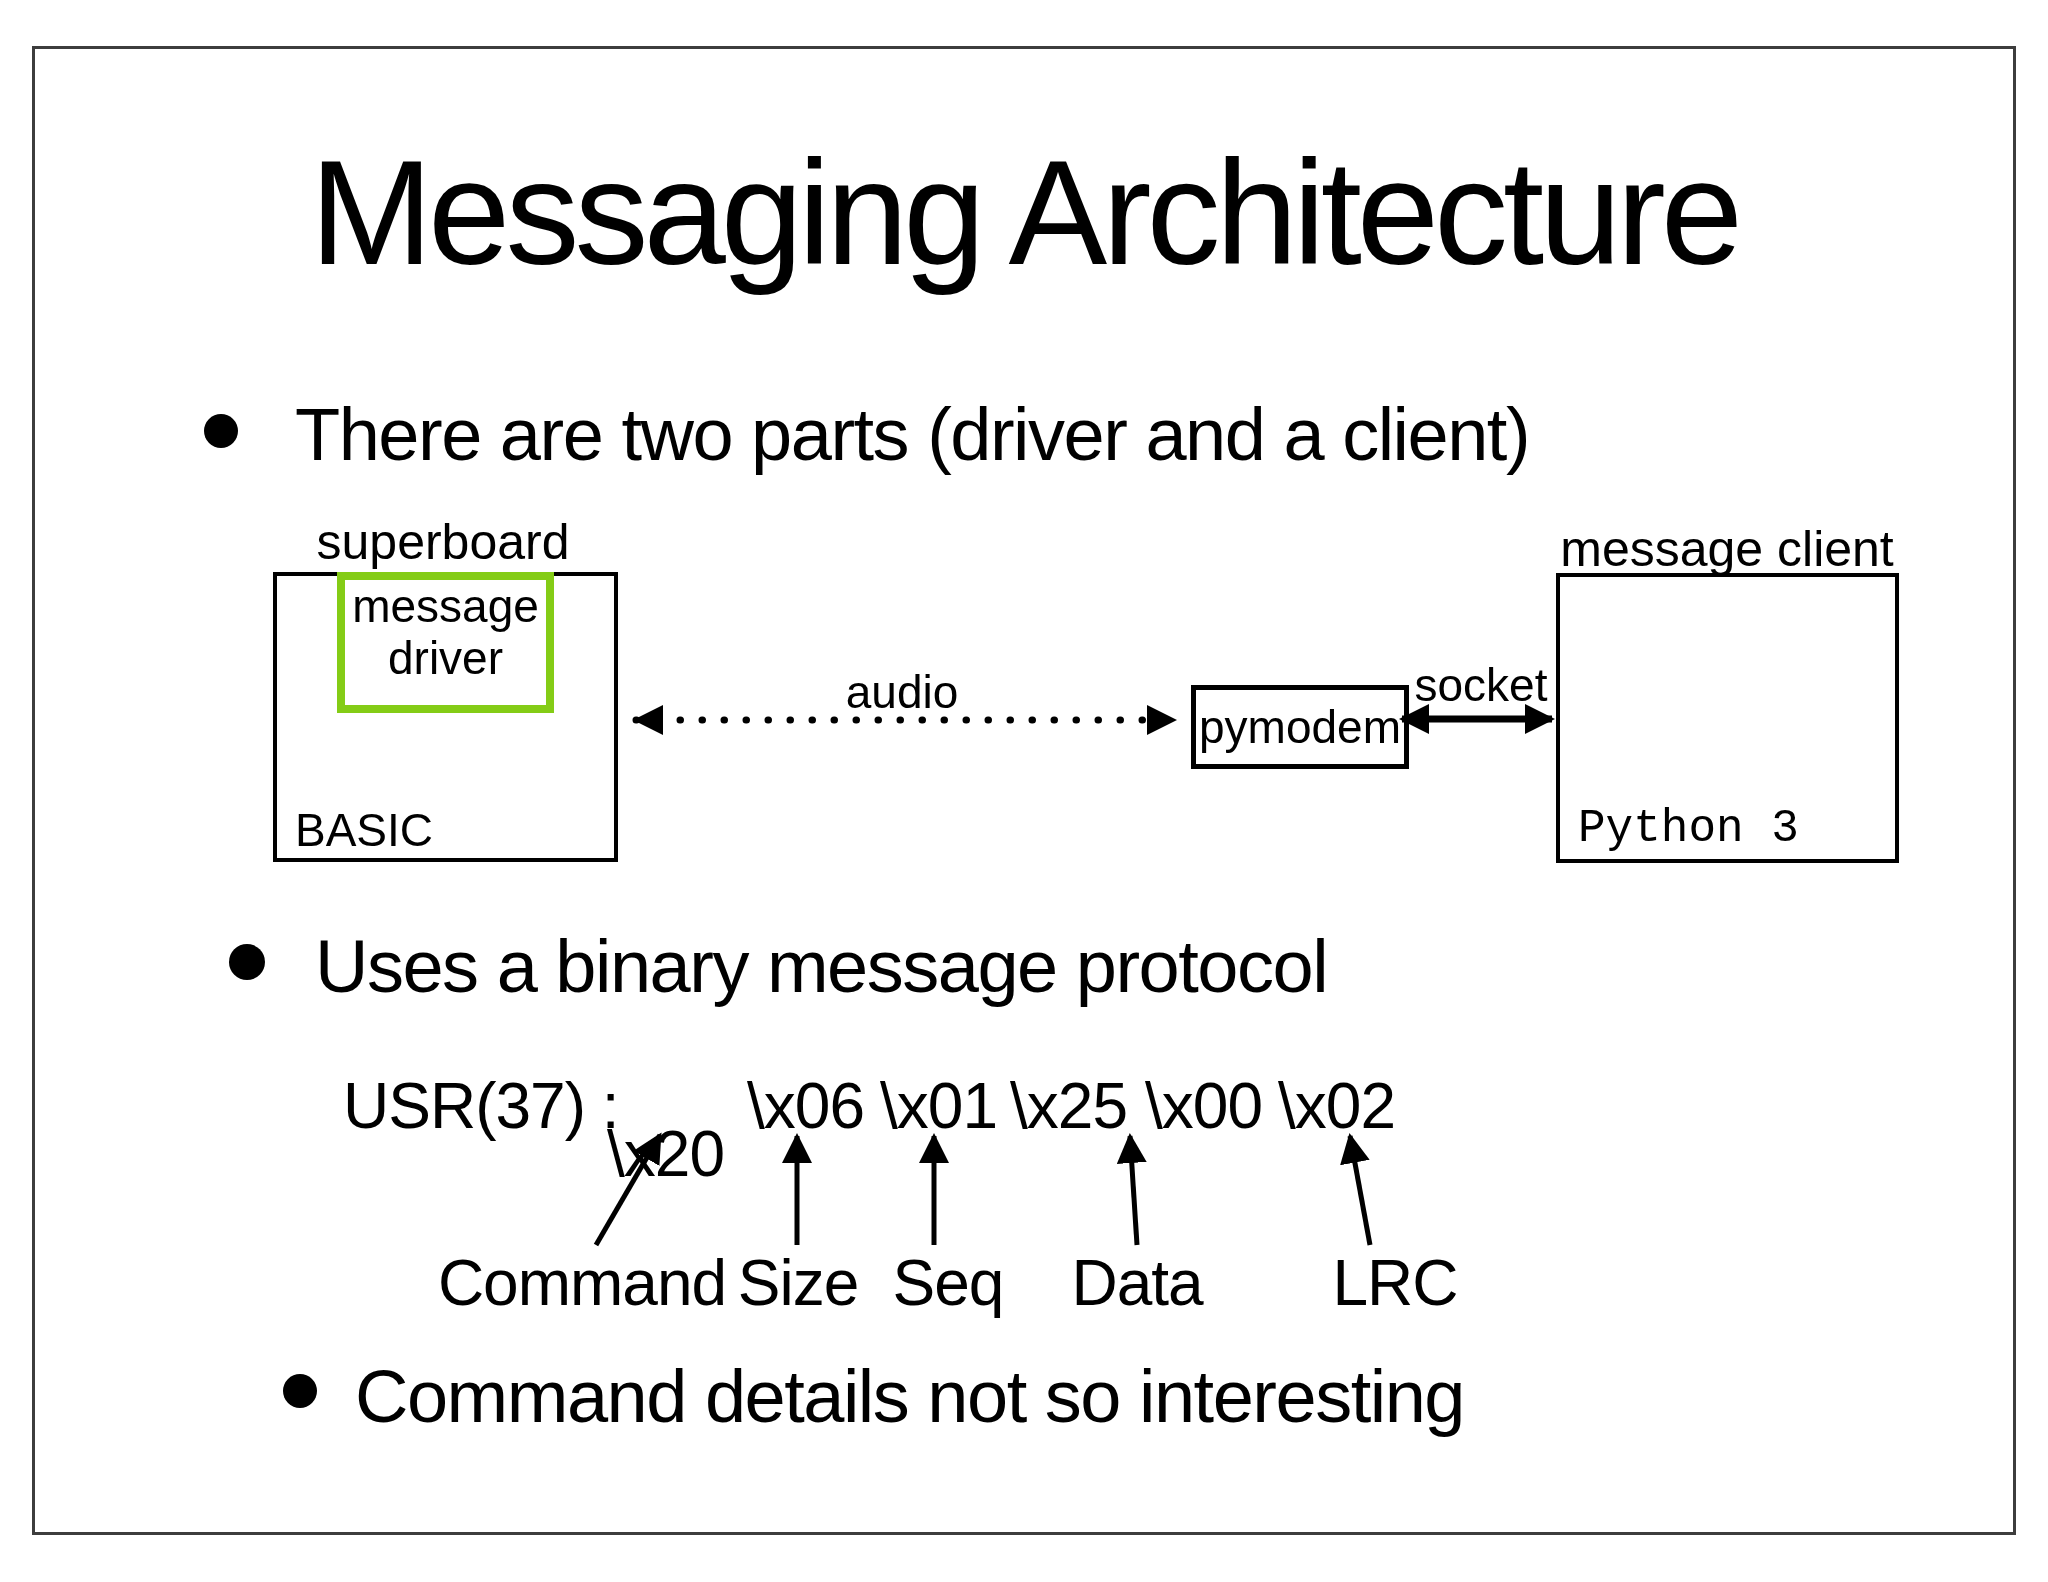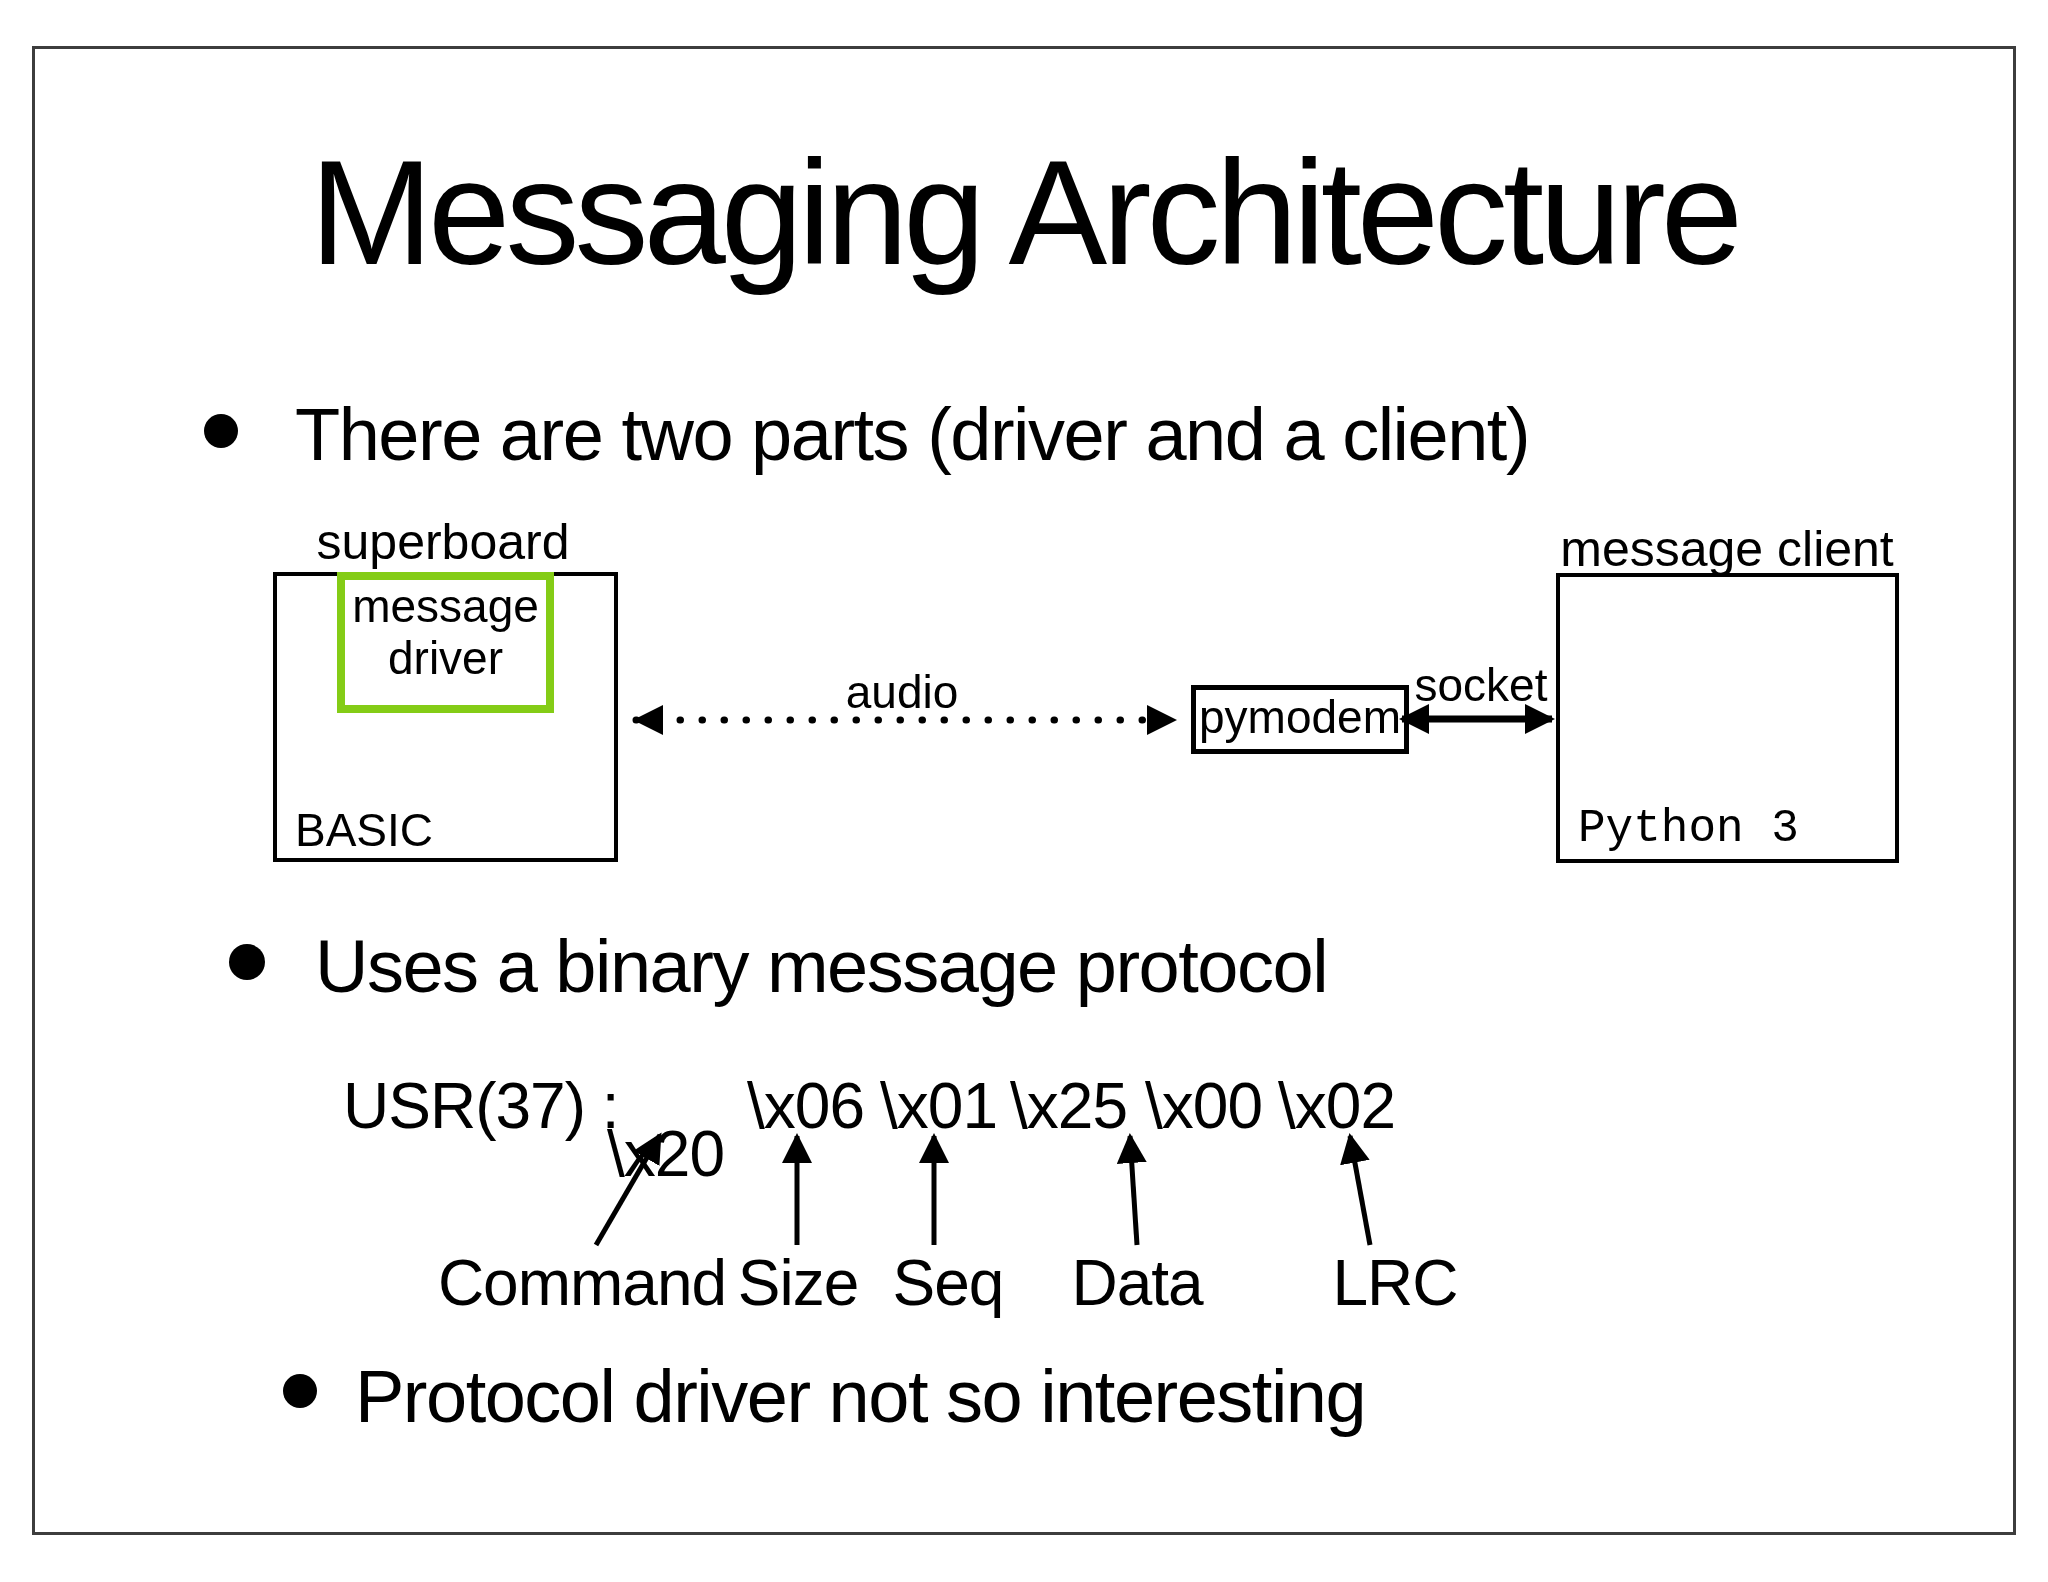--- a/index.html
+++ b/index.html
@@ -20,22 +20,22 @@
   .boxlabel{font-size:50px;transform:translateX(-50%);}
   #superboard-label{left:443px;top:513px;}
   #client-label{left:1727px;top:520px;}
   .small{font-size:46px;}
   #superboard-box{left:273px;top:572px;width:345px;height:290px;border:4px solid #000;box-sizing:border-box;}
   #driver-box{left:337px;top:572px;width:217px;height:141px;border:8px solid #84cc16;box-sizing:border-box;
         display:flex;flex-direction:column;align-items:center;justify-content:flex-start;}
   #driver-box .ln{font-size:46px;line-height:52px;}
   #basic-label{left:295px;top:803px;}
   #audio-label{left:902px;top:665px;transform:translateX(-50%);}
-  #pymodem-box{left:1191px;top:685px;width:218px;height:69px;border:5px solid #000;box-sizing:border-box;
-        display:flex;justify-content:center;}
+  #pymodem-box{left:1191px;top:685px;width:218px;height:84px;border:5px solid #000;box-sizing:border-box;
+        display:flex;align-items:center;justify-content:center;}
   #pymodem-box span{font-size:46px;}
   #socket-label{left:1481px;top:658px;transform:translateX(-50%);}
   #client-box{left:1556px;top:573px;width:343px;height:290px;border:4px solid #000;box-sizing:border-box;}
   #python-label{left:1578px;top:803px;font-family:Liberation Mono, monospace;}
   .proto{font-size:64px;letter-spacing:-1px;top:1069px;}
   #tok-prefix{left:343px;}
   .tok0{left:607px;margin-top:48px;} .tok1{left:747px;} .tok2{left:880px;}
   .tok3{left:1010px;} .tok4{left:1145px;} .tok5{left:1278px;}
   .field{font-size:64px;top:1246px;transform:translateX(-50%);letter-spacing:-1px;}
   .fld0{left:582px;} .fld1{left:798px;} .fld2{left:948px;} .fld3{left:1137px;} .fld4{left:1383px;margin-left:12px;}
@@ -83,21 +83,21 @@
   <div class="abs proto tok4">\x00</div>
   <div class="abs proto tok5">\x02</div>
 
   <div class="abs field fld0">Command</div>
   <div class="abs field fld1">Size</div>
   <div class="abs field fld2">Seq</div>
   <div class="abs field fld3">Data</div>
   <div class="abs field fld4">LRC</div>
 
   <div id="b3-dot" class="dot"></div>
-  <div id="b3-text" class="abs bullet-text">Protocol driver not so interesting</div>
+  <div id="b3-text" class="abs bullet-text">Command details not so interesting</div>
 
   <svg id="arrow-layer" viewBox="0 0 2048 1582" xmlns="http://www.w3.org/2000/svg">
     <defs>
       <marker id="ah" viewBox="0 0 10 10" refX="9" refY="5" markerWidth="30" markerHeight="30" orient="auto-start-reverse" markerUnits="userSpaceOnUse">
         <path d="M0,0 L10,5 L0,10 z" fill="#000"></path>
       </marker>
     </defs>
     <line x1="636" y1="720" x2="1174" y2="720" stroke-width="7" stroke-linecap="round" stroke-dasharray="0.5 21.5" marker-start="url(#ah)" marker-end="url(#ah)"></line>
     <line x1="1402" y1="719" x2="1552" y2="719" stroke-width="7" marker-start="url(#ah)" marker-end="url(#ah)"></line>
     <line x1="596" y1="1245" x2="660" y2="1135" stroke-width="5" marker-end="url(#ah)"></line>

